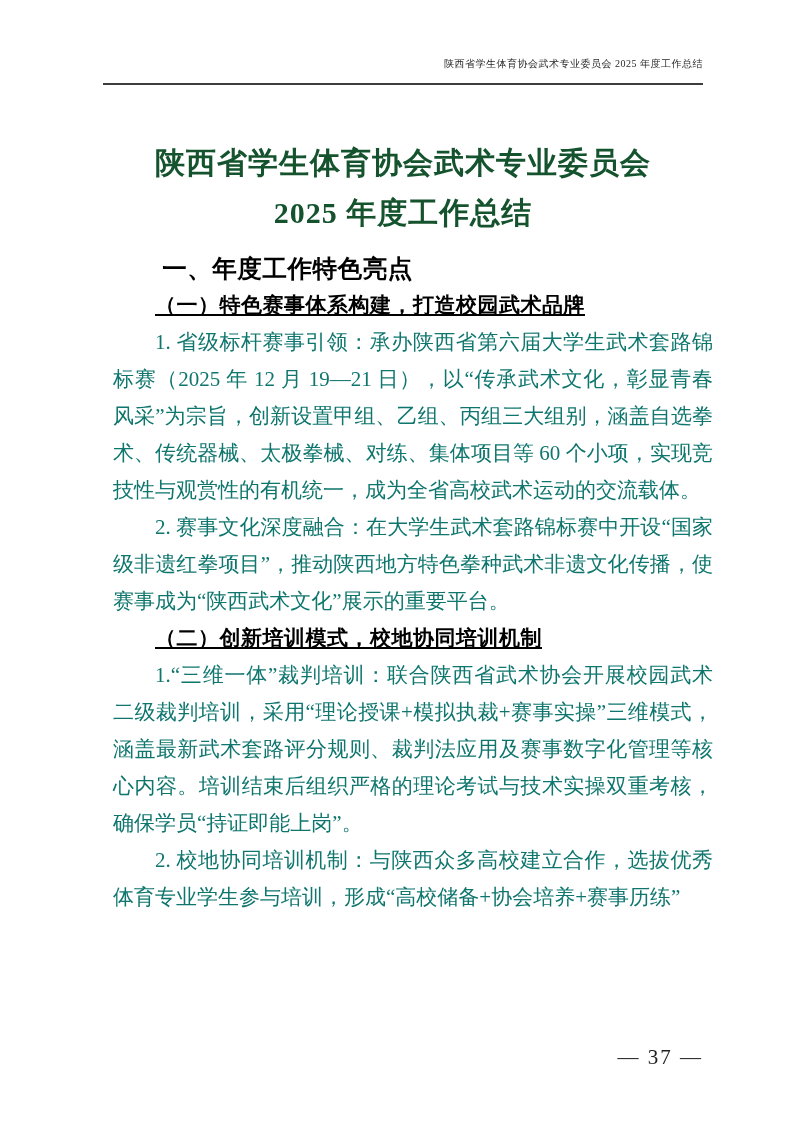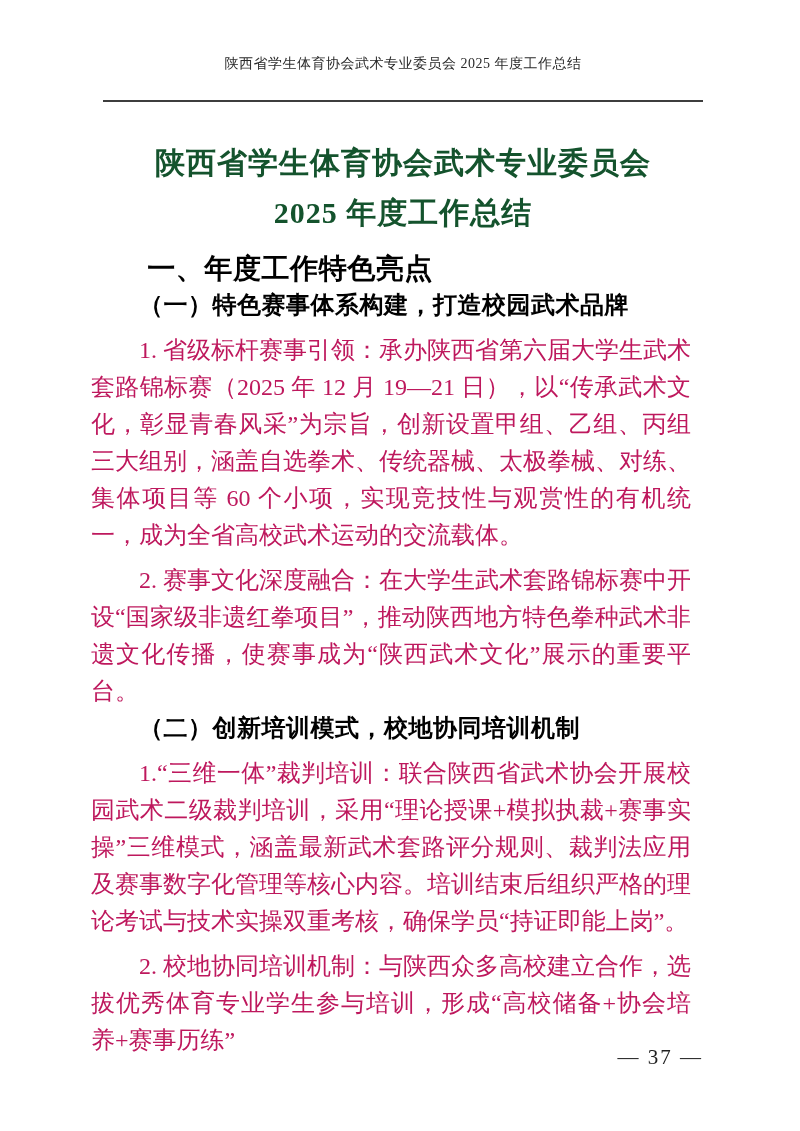--- a/index.html
+++ b/index.html
@@ -16,25 +16,25 @@
     font-family: "Liberation Serif", "DejaVu Serif", serif;
     color: #1f1f1f;
   }
 
   
   .doc-header {
     position: absolute;
     top: 54px;
     left: 103px;
     width: 600px;
-    text-align: center;
-    font-size: 14px;
+    text-align: right;
+    font-size: 10px;
     line-height: 20px;
     color: #2a2a2a;
-    padding-bottom: 26px;
+    padding-bottom: 9px;
     border-bottom: 2px solid #3d3d3d;
     letter-spacing: 0.5px;
   }
 
   
   .doc-title {
     position: absolute;
     top: 138px;
     left: 103px;
     width: 600px;
@@ -43,23 +43,23 @@
     color: #14532d;
     font-size: 30px;
     line-height: 50px;
     letter-spacing: 1px;
   }
 
   
   .doc-body {
     position: absolute;
     top: 250px;
-    left: 91px;
+    left: 113px;
     width: 600px;
-    font-size: 24px;
+    font-size: 21px;
     line-height: 37px;
     text-align: justify;
   }
   .doc-body > * {
     margin: 0;
     padding: 0;
   }
   .h1-block {
     font-family: "Liberation Sans", "DejaVu Sans", sans-serif;
     font-weight: bold;
@@ -67,25 +67,25 @@
     text-indent: 2em;
     text-align: left;
     letter-spacing: 0.5px;
   }
   .h2-block {
     font-weight: bold;
     color: #000000;
     text-indent: 2em;
     text-align: left;
     letter-spacing: 0.5px;
+    text-decoration: underline;
   }
   .p-block {
     text-indent: 2em;
-    color: #be185d;
-    margin-top: 8px;
+    color: #0f766e;
   }
 
   
   .page-number {
     position: absolute;
     top: 1046px;
     left: 103px;
     width: 600px;
     text-align: right;
     font-size: 21px;

